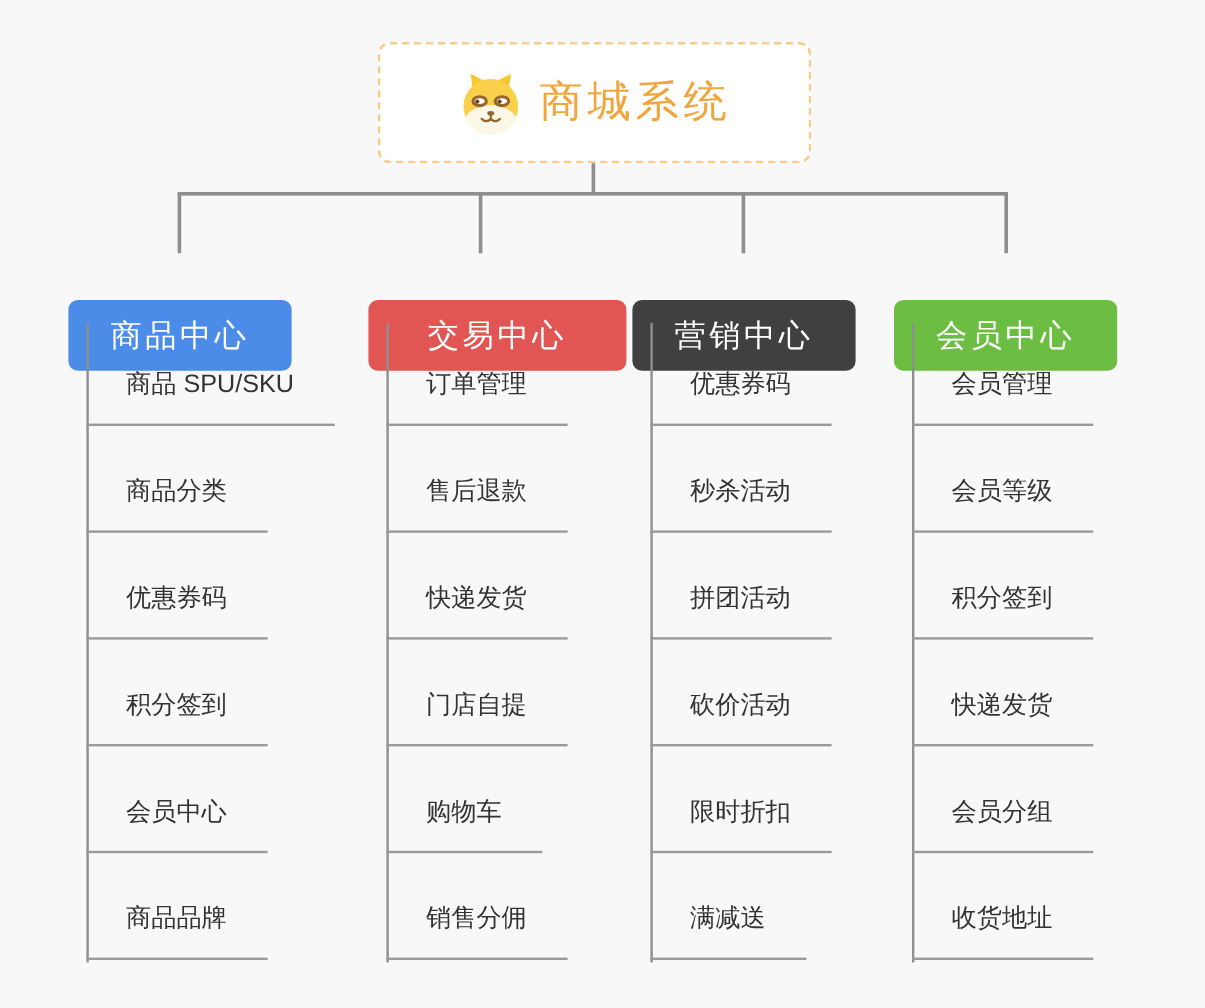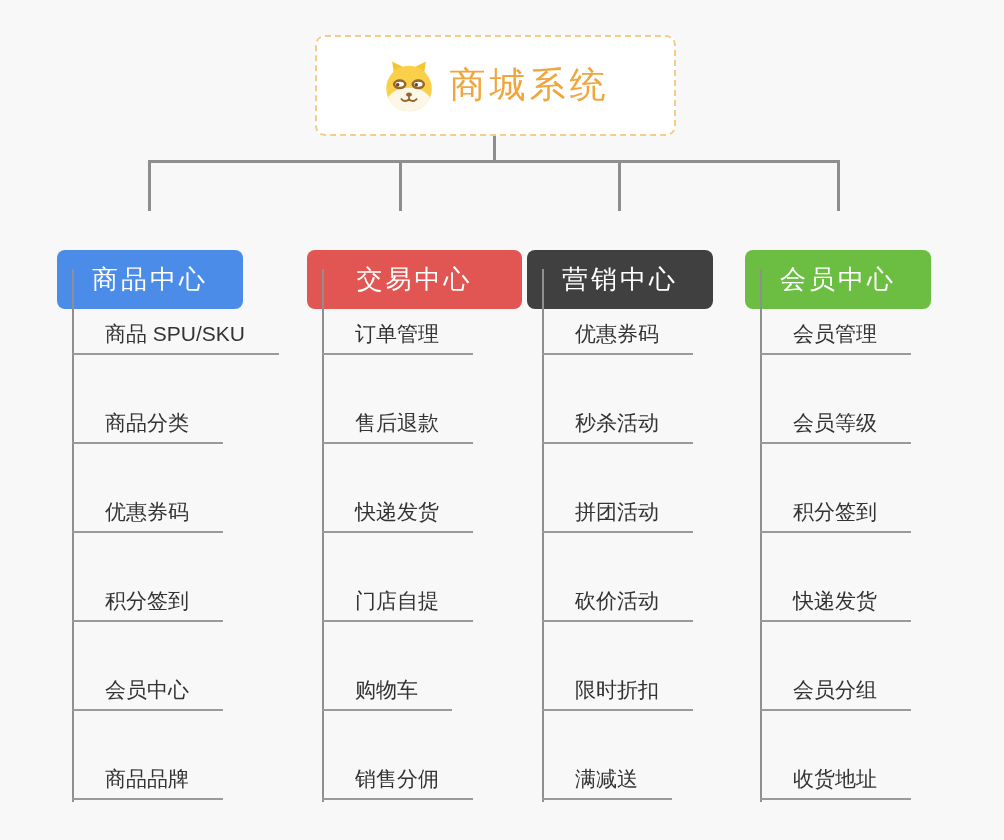--- a/index.html
+++ b/index.html
@@ -48,21 +48,21 @@
   
   .items { position: absolute; top: 269px; }
   .branch-0 .items { left: 72px; }
   .branch-1 .items { left: 322px; }
   .branch-2 .items { left: 542px; }
   .branch-3 .items { left: 760px; }
   .item { position: relative; height: 89px; }
   .item:first-child { height: 86px; }
   .item > span {
     position: absolute; left: 0; bottom: 0; display: inline-block;
-    padding: 0 34px 5px 33px;
+    padding: 0 34px 19px 33px;
     border-bottom: 2px solid #9a9a9a;
     font-size: 21px; color: #333333; white-space: nowrap;
   }
 </style>
 </head>
 <body>
 
 <div id="canvas">
 
   <div class="root-card">

